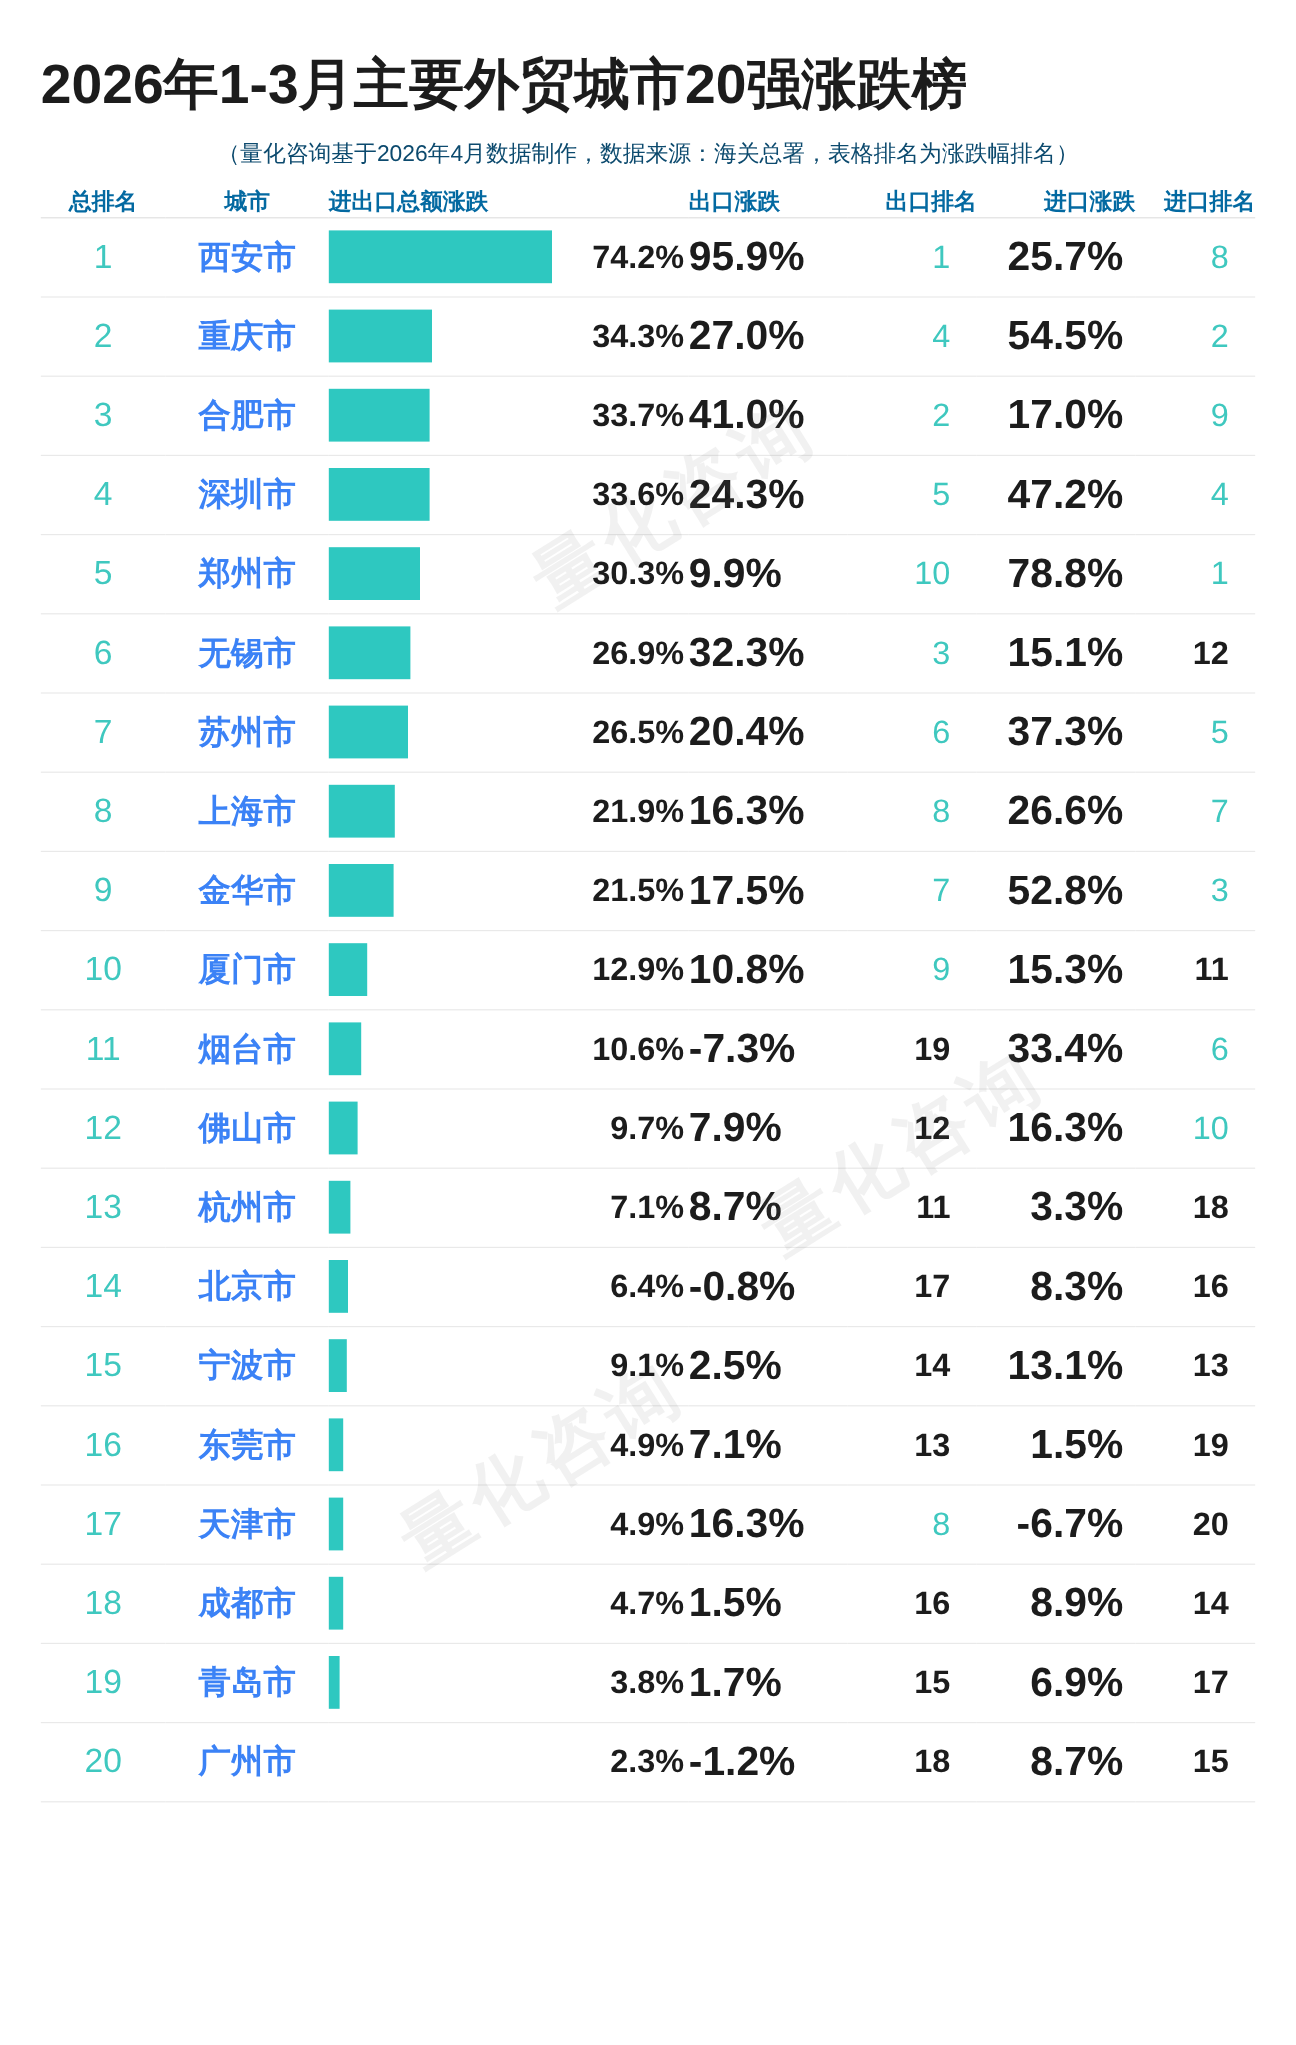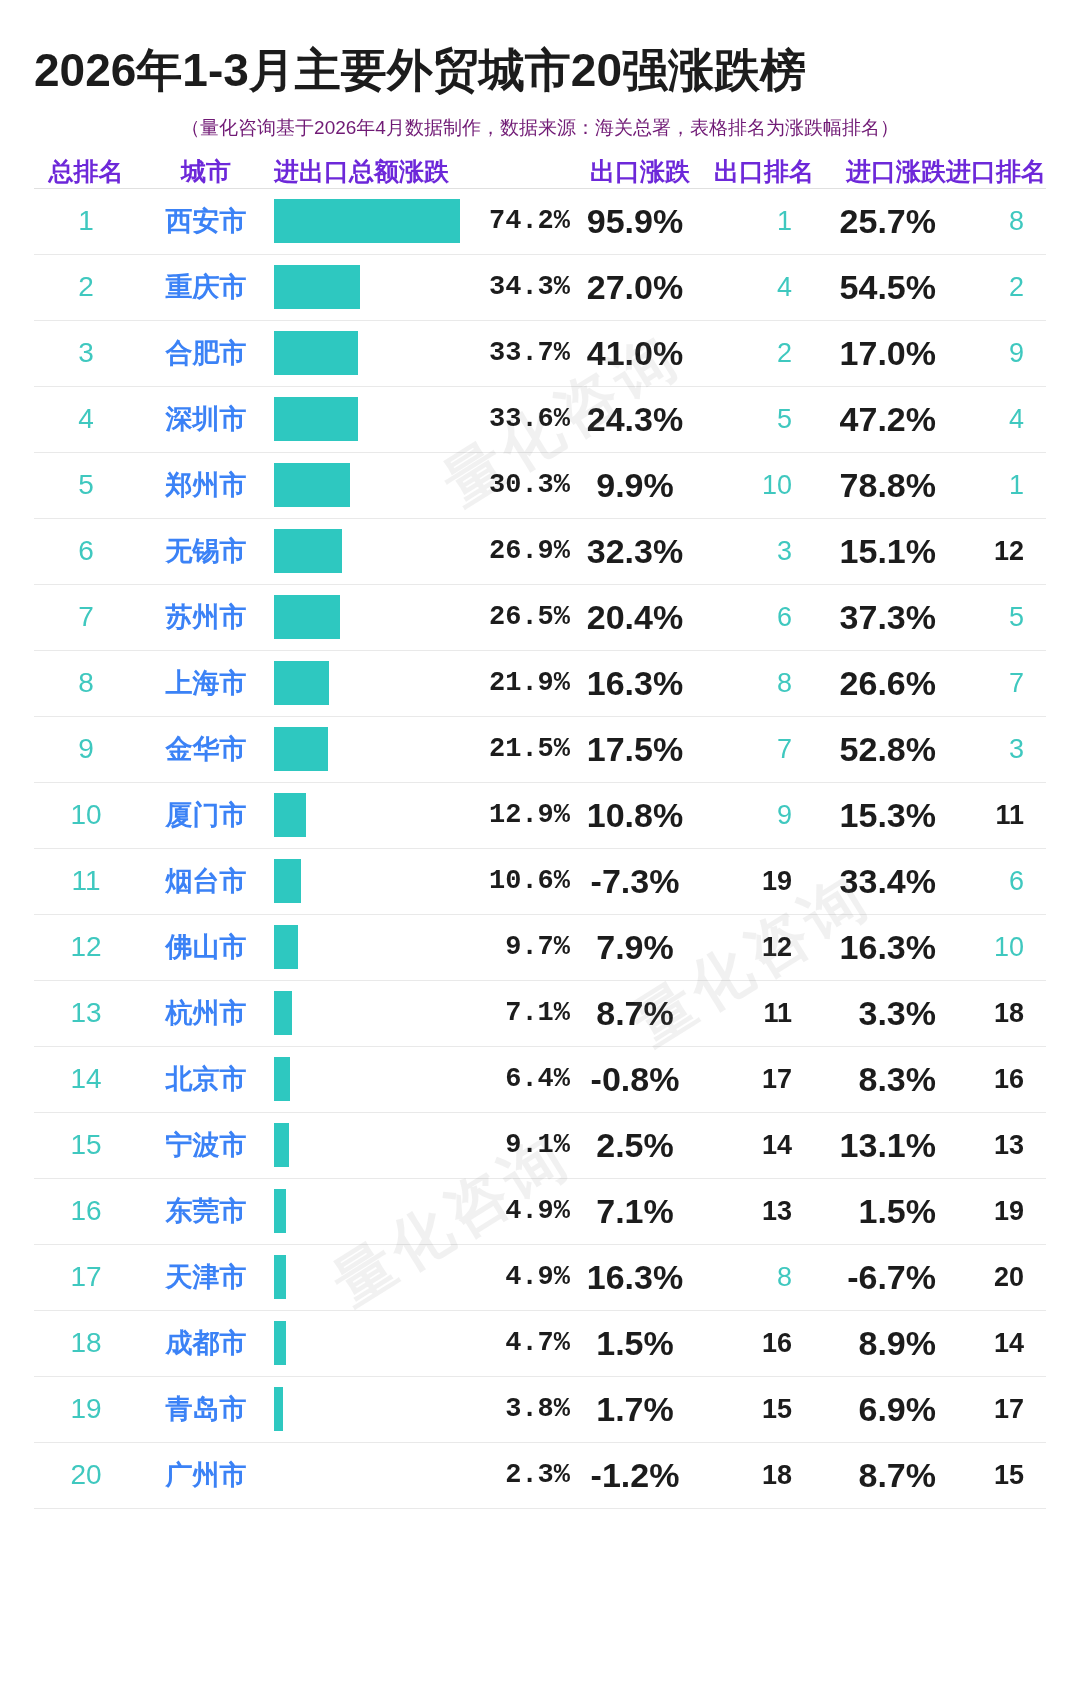--- a/index.html
+++ b/index.html
@@ -20,50 +20,50 @@
     font-size: 46px;
     font-weight: bold;
     letter-spacing: 0px;
     color: #1c1c1c;
     padding-top: 44px;
     line-height: 1.15;
     white-space: nowrap;
   }
   .subtitle {
     font-size: 19px;
-    color: #701a75;
+    color: #0c4a6e;
     text-align: center;
     padding-top: 18px;
     padding-bottom: 14px;
     letter-spacing: 0px;
   }
 
   table.grid {
     width: 1012px;
     border-collapse: collapse;
     table-layout: fixed;
   }
   table.grid th, table.grid td {
     padding: 0;
     vertical-align: middle;
   }
 
   thead th {
-    font-size: 25px;
+    font-size: 19px;
     font-weight: bold;
-    color: #6d28d9;
+    color: #0369a1;
     padding-bottom: 16px;
     padding-top: 10px;
     white-space: nowrap;
   }
 
   .col-rank   { width: 104px; text-align: center; }
   .col-city   { width: 136px; text-align: center; }
-  .col-bar    { width: 300px; text-align: left; font-family: Liberation Mono, monospace; }
-  .col-exp    { width: 132px; text-align: center; }
+  .col-bar    { width: 300px; text-align: left; }
+  .col-exp    { width: 132px; text-align: left; }
   .col-exprk  { width: 108px; text-align: right; }
   .col-imp    { width: 132px; text-align: right; }
   .col-imprk  { width: 100px; text-align: right; }
 
   tbody tr { height: 65px; border-bottom: 1px solid #e9e9e9; }
   tbody tr:first-child { border-top: 1px solid #e0e0e0; }
 
   .rank {
     font-size: 28px;
     color: #3fc8bf;

